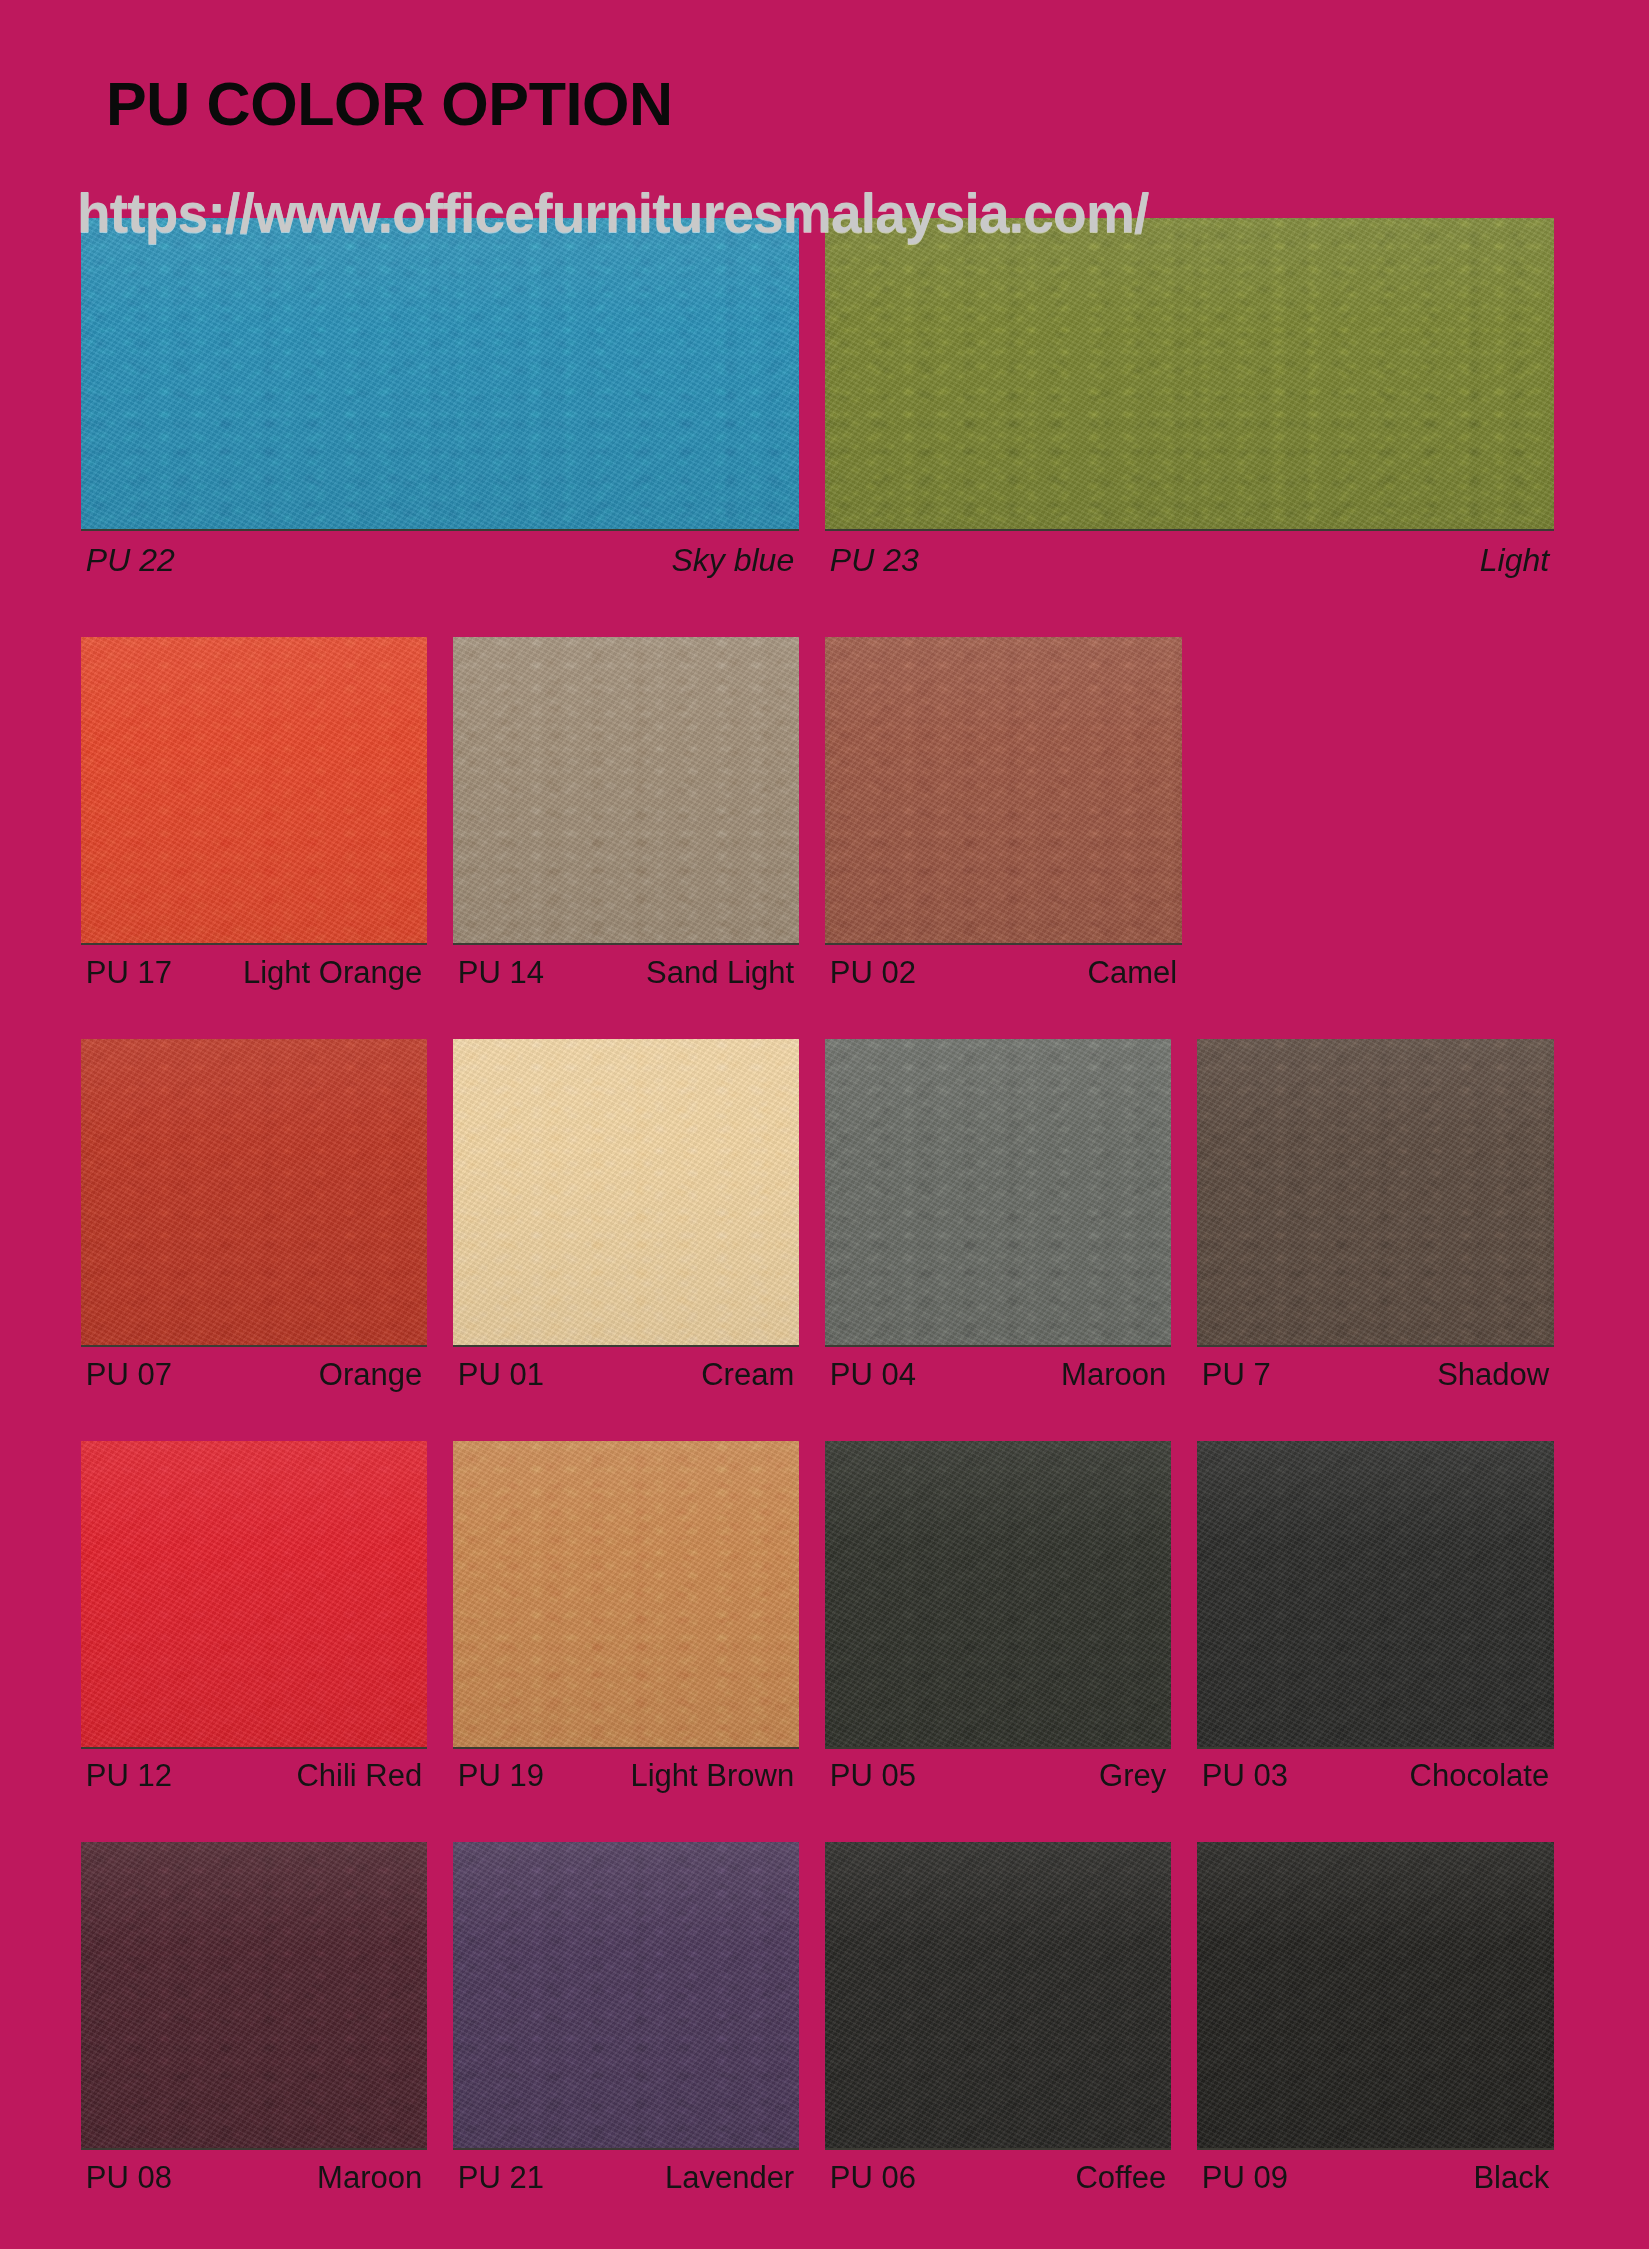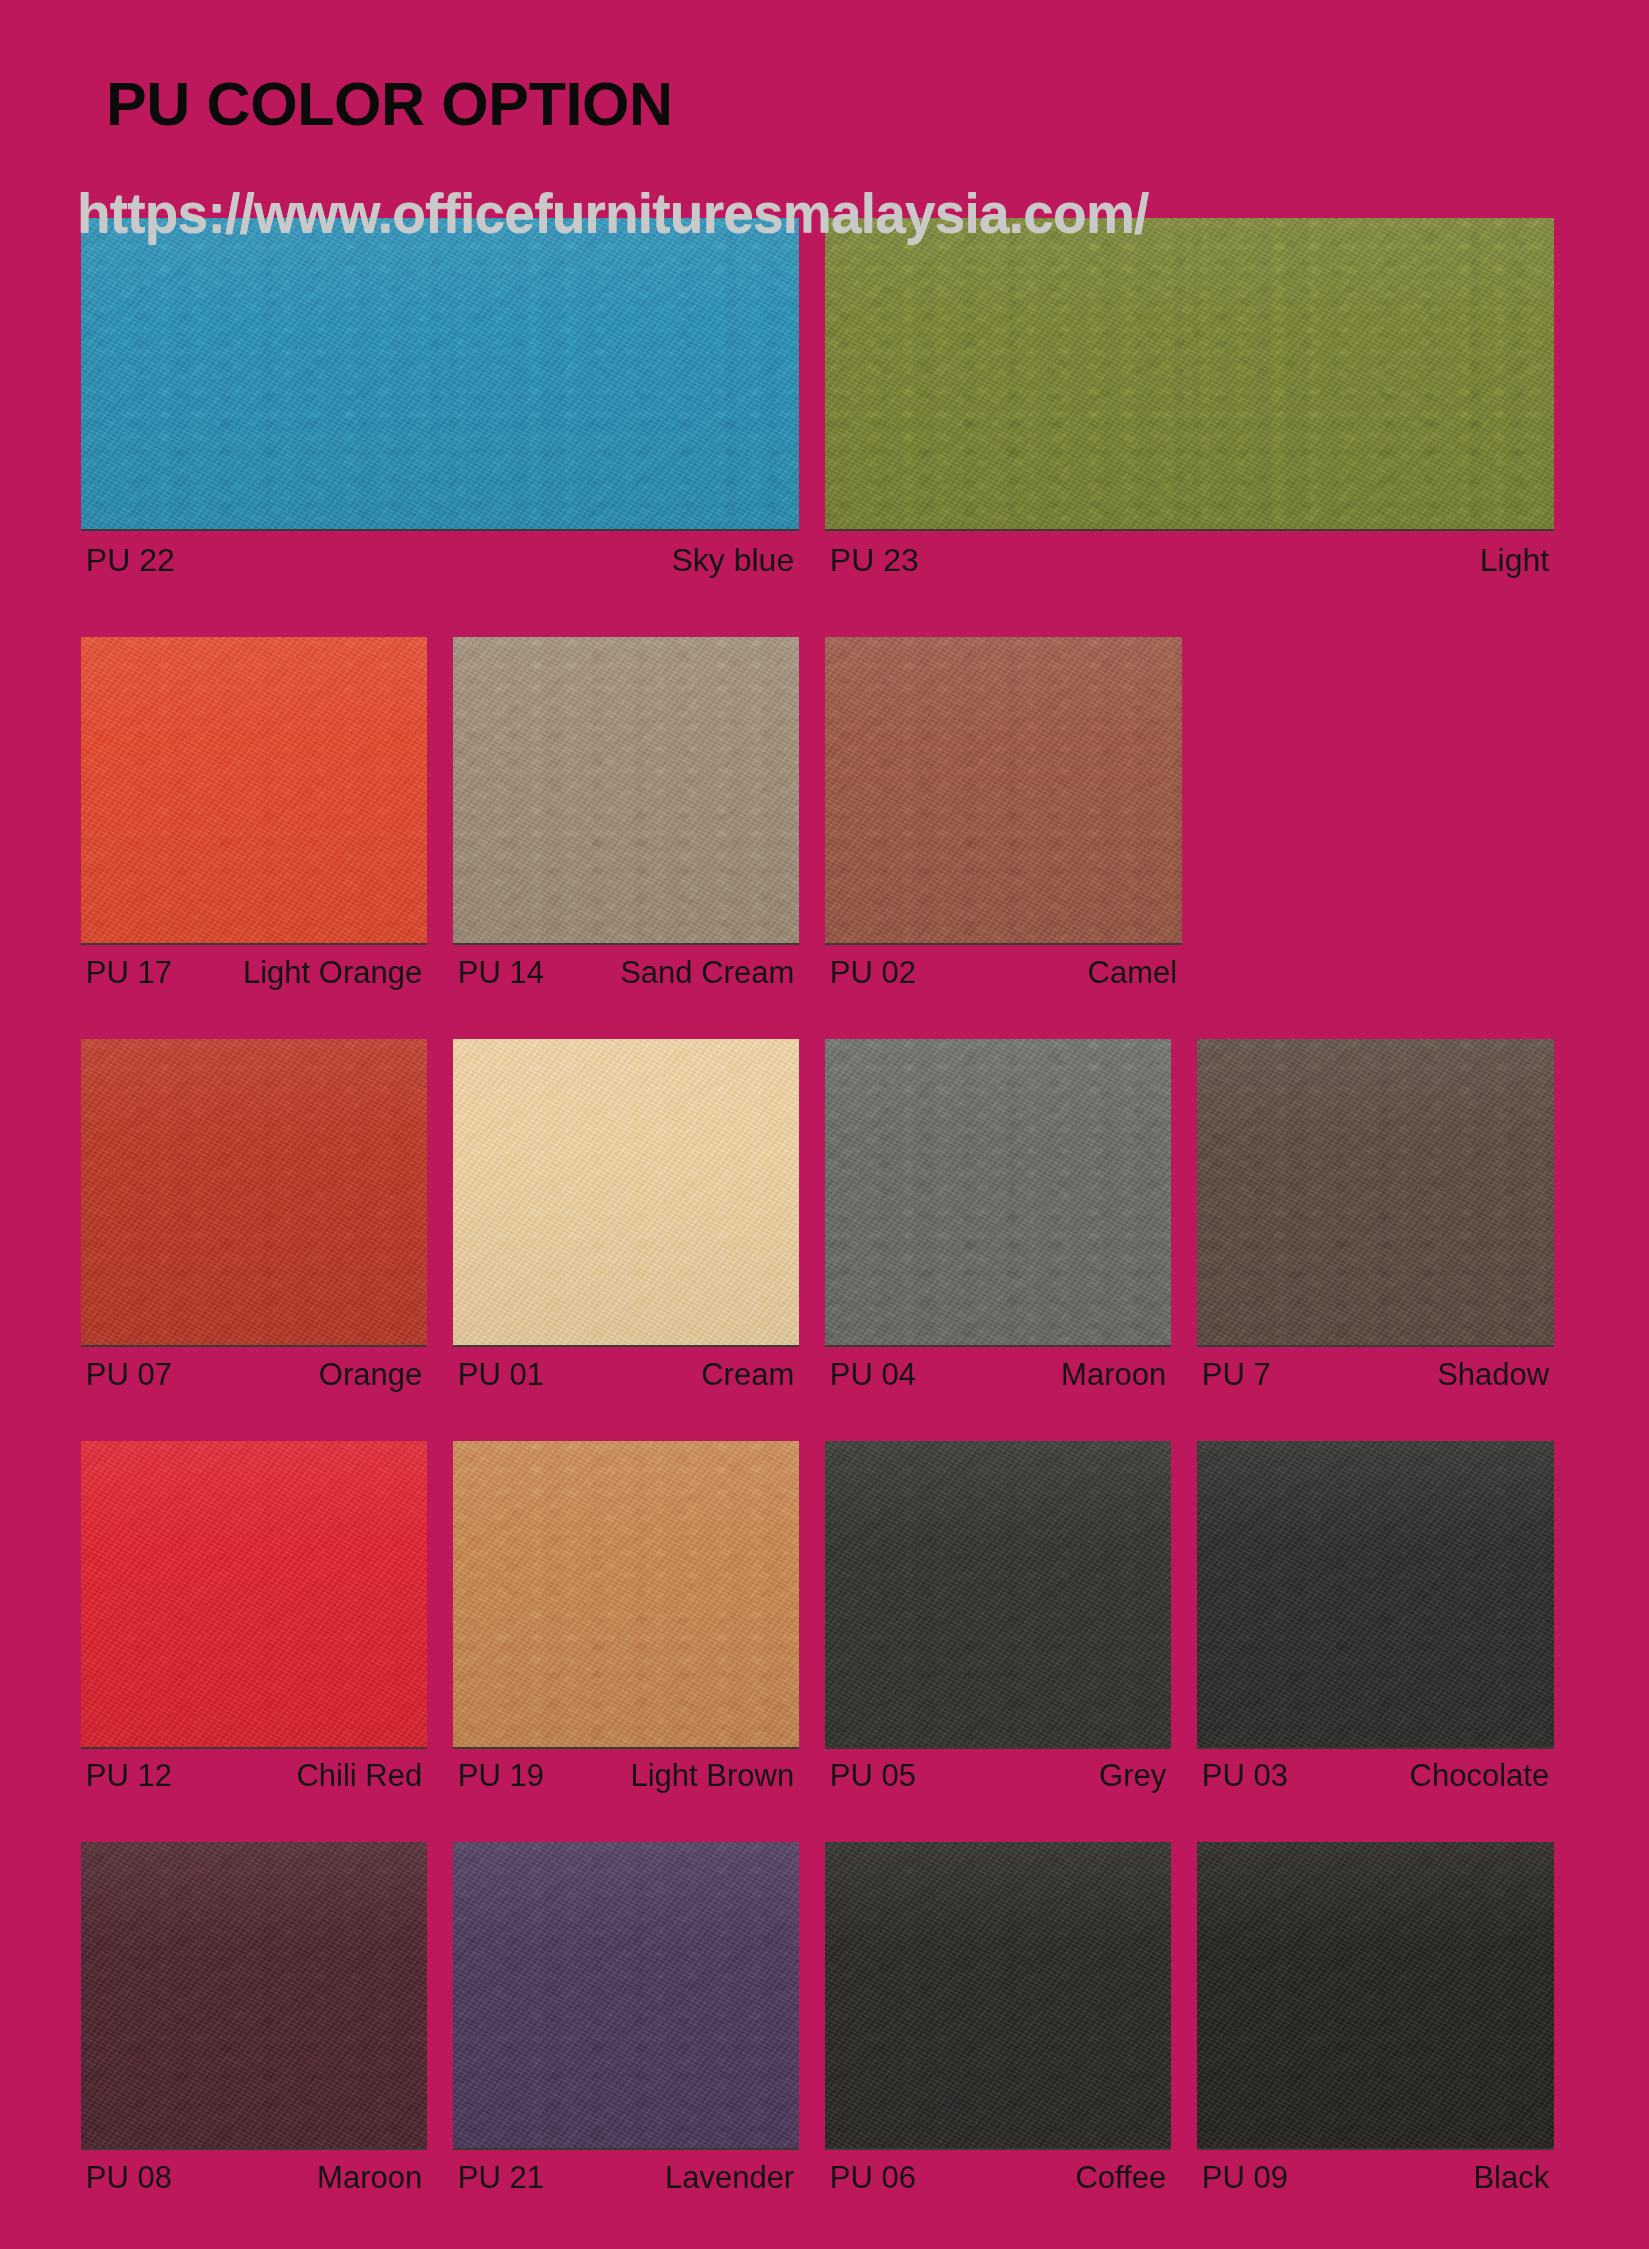--- a/index.html
+++ b/index.html
@@ -56,21 +56,21 @@
     width: 1650px;
   }
 
   .row {
     display: flex;
     width: 1650px;
     padding: 0 81px;
     gap: 0;
   }
 
-  .row.wide .cell { width: 50%; }
+  .row.wide .cell { width: 50%; font-style: italic; }
   .row.quad .cell { width: 25%; }
 
   .cell {
     position: relative;
     padding-right: 26px;
   }
   .row .cell:last-child { padding-right: 15px; }
 
   .swatch {
     position: relative;
@@ -182,21 +182,21 @@
           </div>
         </div>
         <div class="cell">
           <div class="swatch" style="background-color: rgb(162, 144, 122);">
             <div class="tex"></div>
             <div class="tex2"></div>
             <div class="sheen"></div>
           </div>
           <div class="labels">
             <span class="code">PU 14</span>
-            <span class="name">Sand Cream</span>
+            <span class="name">Sand Light</span>
           </div>
         </div>
         <div class="cell">
           <div class="swatch" style="background-color: rgb(158, 90, 71);">
             <div class="tex"></div>
             <div class="tex2"></div>
             <div class="sheen"></div>
           </div>
           <div class="labels">
             <span class="code">PU 02</span>

